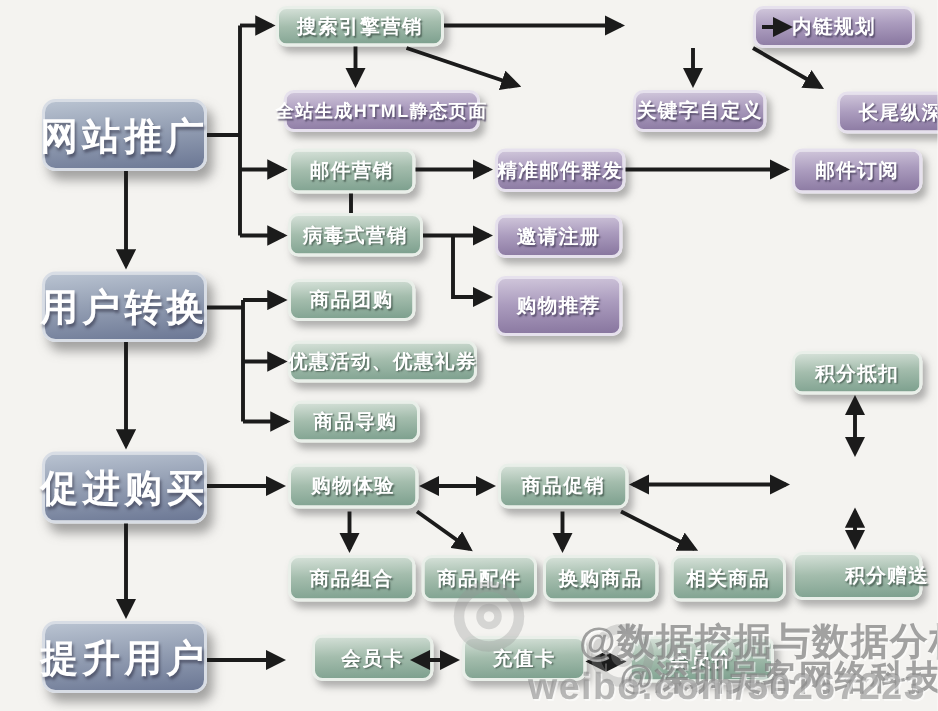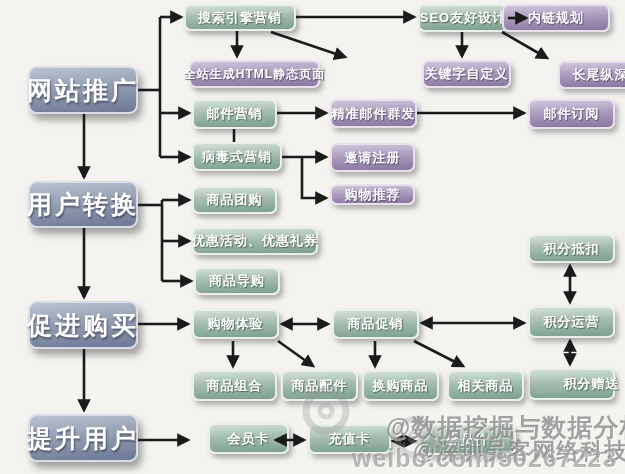--- a/index.html
+++ b/index.html
@@ -76,40 +76,38 @@
       <polyline points="276,440 304,440" class="edge" marker-end="url(#ah)" marker-start="url(#ah)"></polyline>
       <polyline points="393,441 415,441" class="edge" marker-end="url(#ah)" marker-start="url(#ah)"></polyline>
     </svg>
 
   <div class="node stage" style="left:28px;top:66px;width:110px;height:48px;">网站推广</div>
   <div class="node stage" style="left:28px;top:181px;width:110px;height:47px;">用户转换</div>
   <div class="node stage" style="left:28px;top:301px;width:110px;height:48px;">促进购买</div>
   <div class="node stage" style="left:28px;top:414px;width:110px;height:48px;text-align:right;">提升用户</div>
 
   <div class="node action" style="left:184px;top:4px;width:112px;height:27px;">搜索引擎营销</div>
-  <div class="node action" style="left:418px;top:4px;width:90px;height:28px;">SEO友好设计</div>
   <div class="node subitem" style="left:502px;top:4px;width:108px;height:28px;">内链规划</div>
   <div class="node subitem" style="left:189px;top:60px;width:131px;height:28px;font-size:12px;">全站生成HTML静态页面</div>
   <div class="node subitem" style="left:422px;top:60px;width:89px;height:28px;">关键字自定义</div>
   <div class="node subitem" style="left:530px;top:61px;width:85px;height:28px;margin-left:28px;">长尾纵深</div>
   <div class="node action" style="left:192px;top:99px;width:85px;height:30px;">邮件营销</div>
   <div class="node subitem" style="left:330px;top:99px;width:87px;height:29px;">精准邮件群发</div>
   <div class="node subitem" style="left:528px;top:99px;width:87px;height:30px;">邮件订阅</div>
   <div class="node action" style="left:192px;top:142px;width:90px;height:29px;">病毒式营销</div>
   <div class="node subitem" style="left:330px;top:143px;width:85px;height:29px;">邀请注册</div>
-  <div class="node subitem" style="left:330px;top:184px;width:85px;height:21px;">购物推荐</div>
+  <div class="node subitem" style="left:330px;top:184px;width:85px;height:40px;">购物推荐</div>
 
   <div class="node action" style="left:192px;top:186px;width:85px;height:28px;">商品团购</div>
   <div class="node action" style="left:192px;top:227px;width:126px;height:28px;">优惠活动、优惠礼券</div>
   <div class="node action" style="left:194px;top:267px;width:86px;height:28px;">商品导购</div>
 
   <div class="node action" style="left:192px;top:309px;width:87px;height:30px;">购物体验</div>
   <div class="node action" style="left:332px;top:309px;width:87px;height:30px;">商品促销</div>
   <div class="node action" style="left:528px;top:234px;width:87px;height:29px;">积分抵扣</div>
-  <div class="node action" style="left:528px;top:306px;width:87px;height:32px;">积分运营</div>
   <div class="node action" style="left:528px;top:368px;width:87px;height:32px;padding-left:40px;">积分赠送</div>
   <div class="node action" style="left:192px;top:370px;width:85px;height:31px;">商品组合</div>
   <div class="node action" style="left:281px;top:370px;width:77px;height:31px;">商品配件</div>
   <div class="node action" style="left:362px;top:370px;width:77px;height:31px;">换购商品</div>
   <div class="node action" style="left:447px;top:370px;width:77px;height:31px;">相关商品</div>
 
   <div class="node action" style="left:208px;top:423px;width:81px;height:31px;">会员卡</div>
   <div class="node action" style="left:308px;top:424px;width:83px;height:30px;">充值卡</div>
   <div class="node action" style="left:419px;top:424px;width:97px;height:31px;">会员价</div>
 

